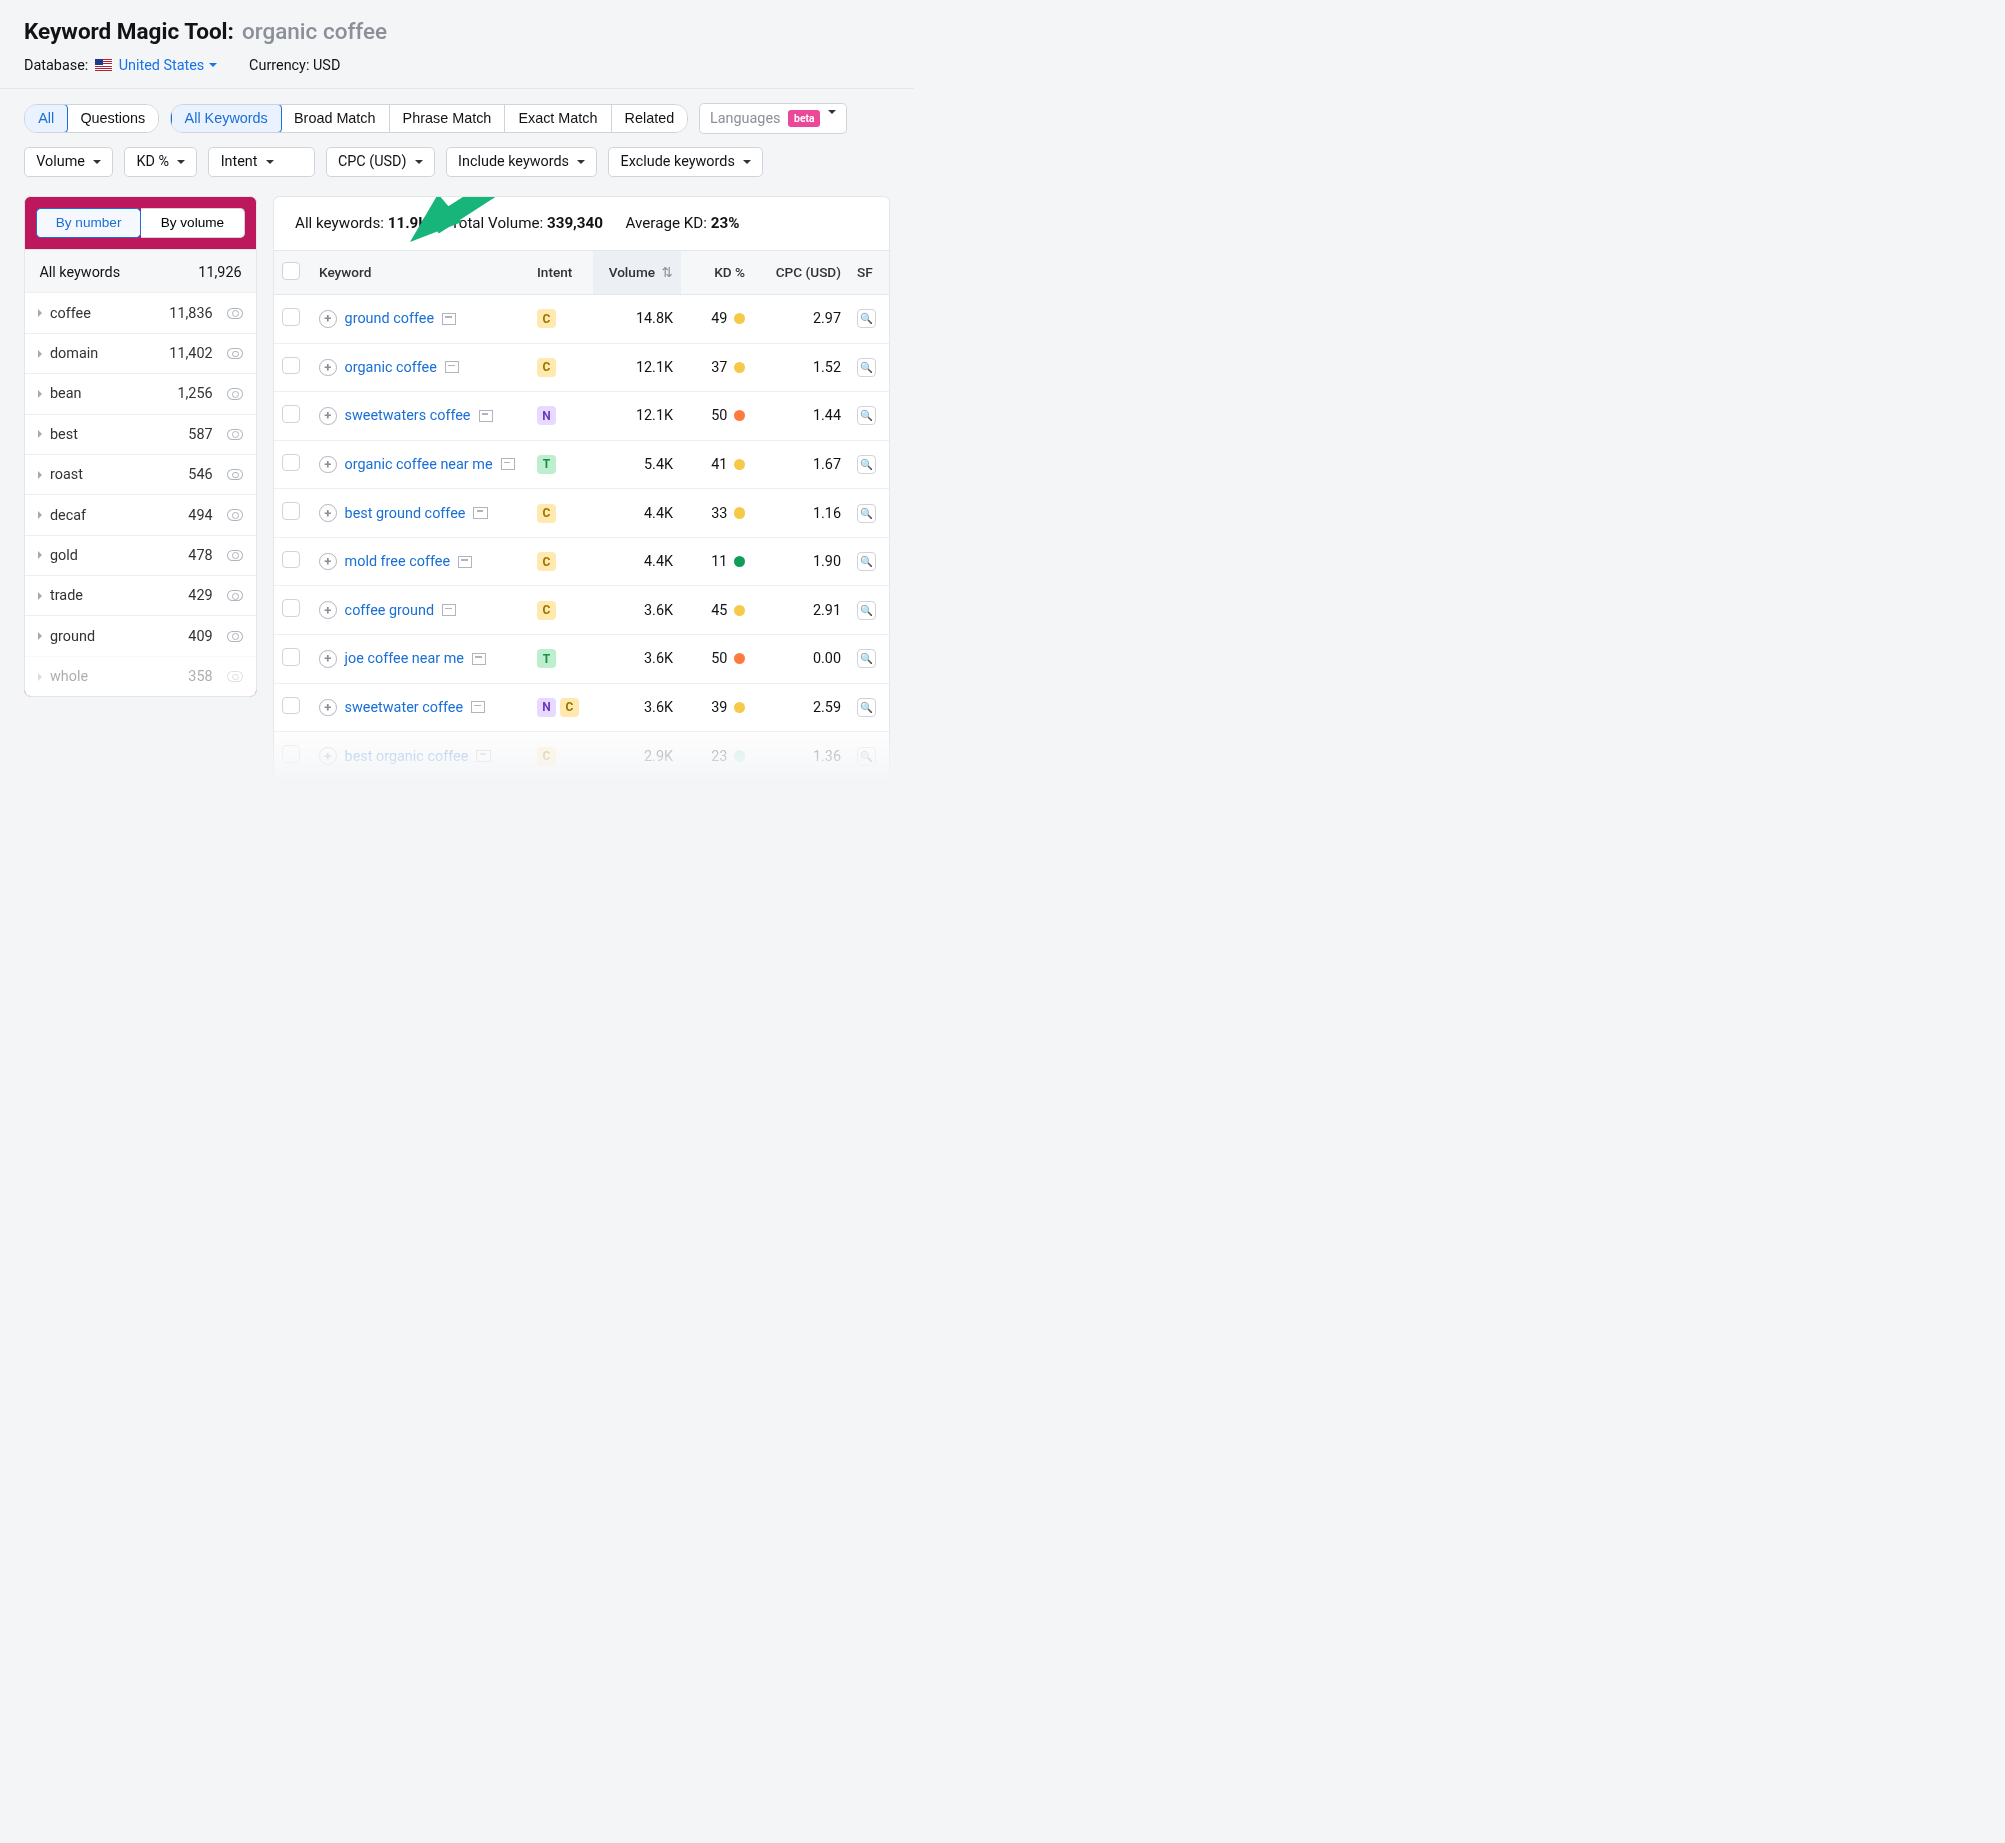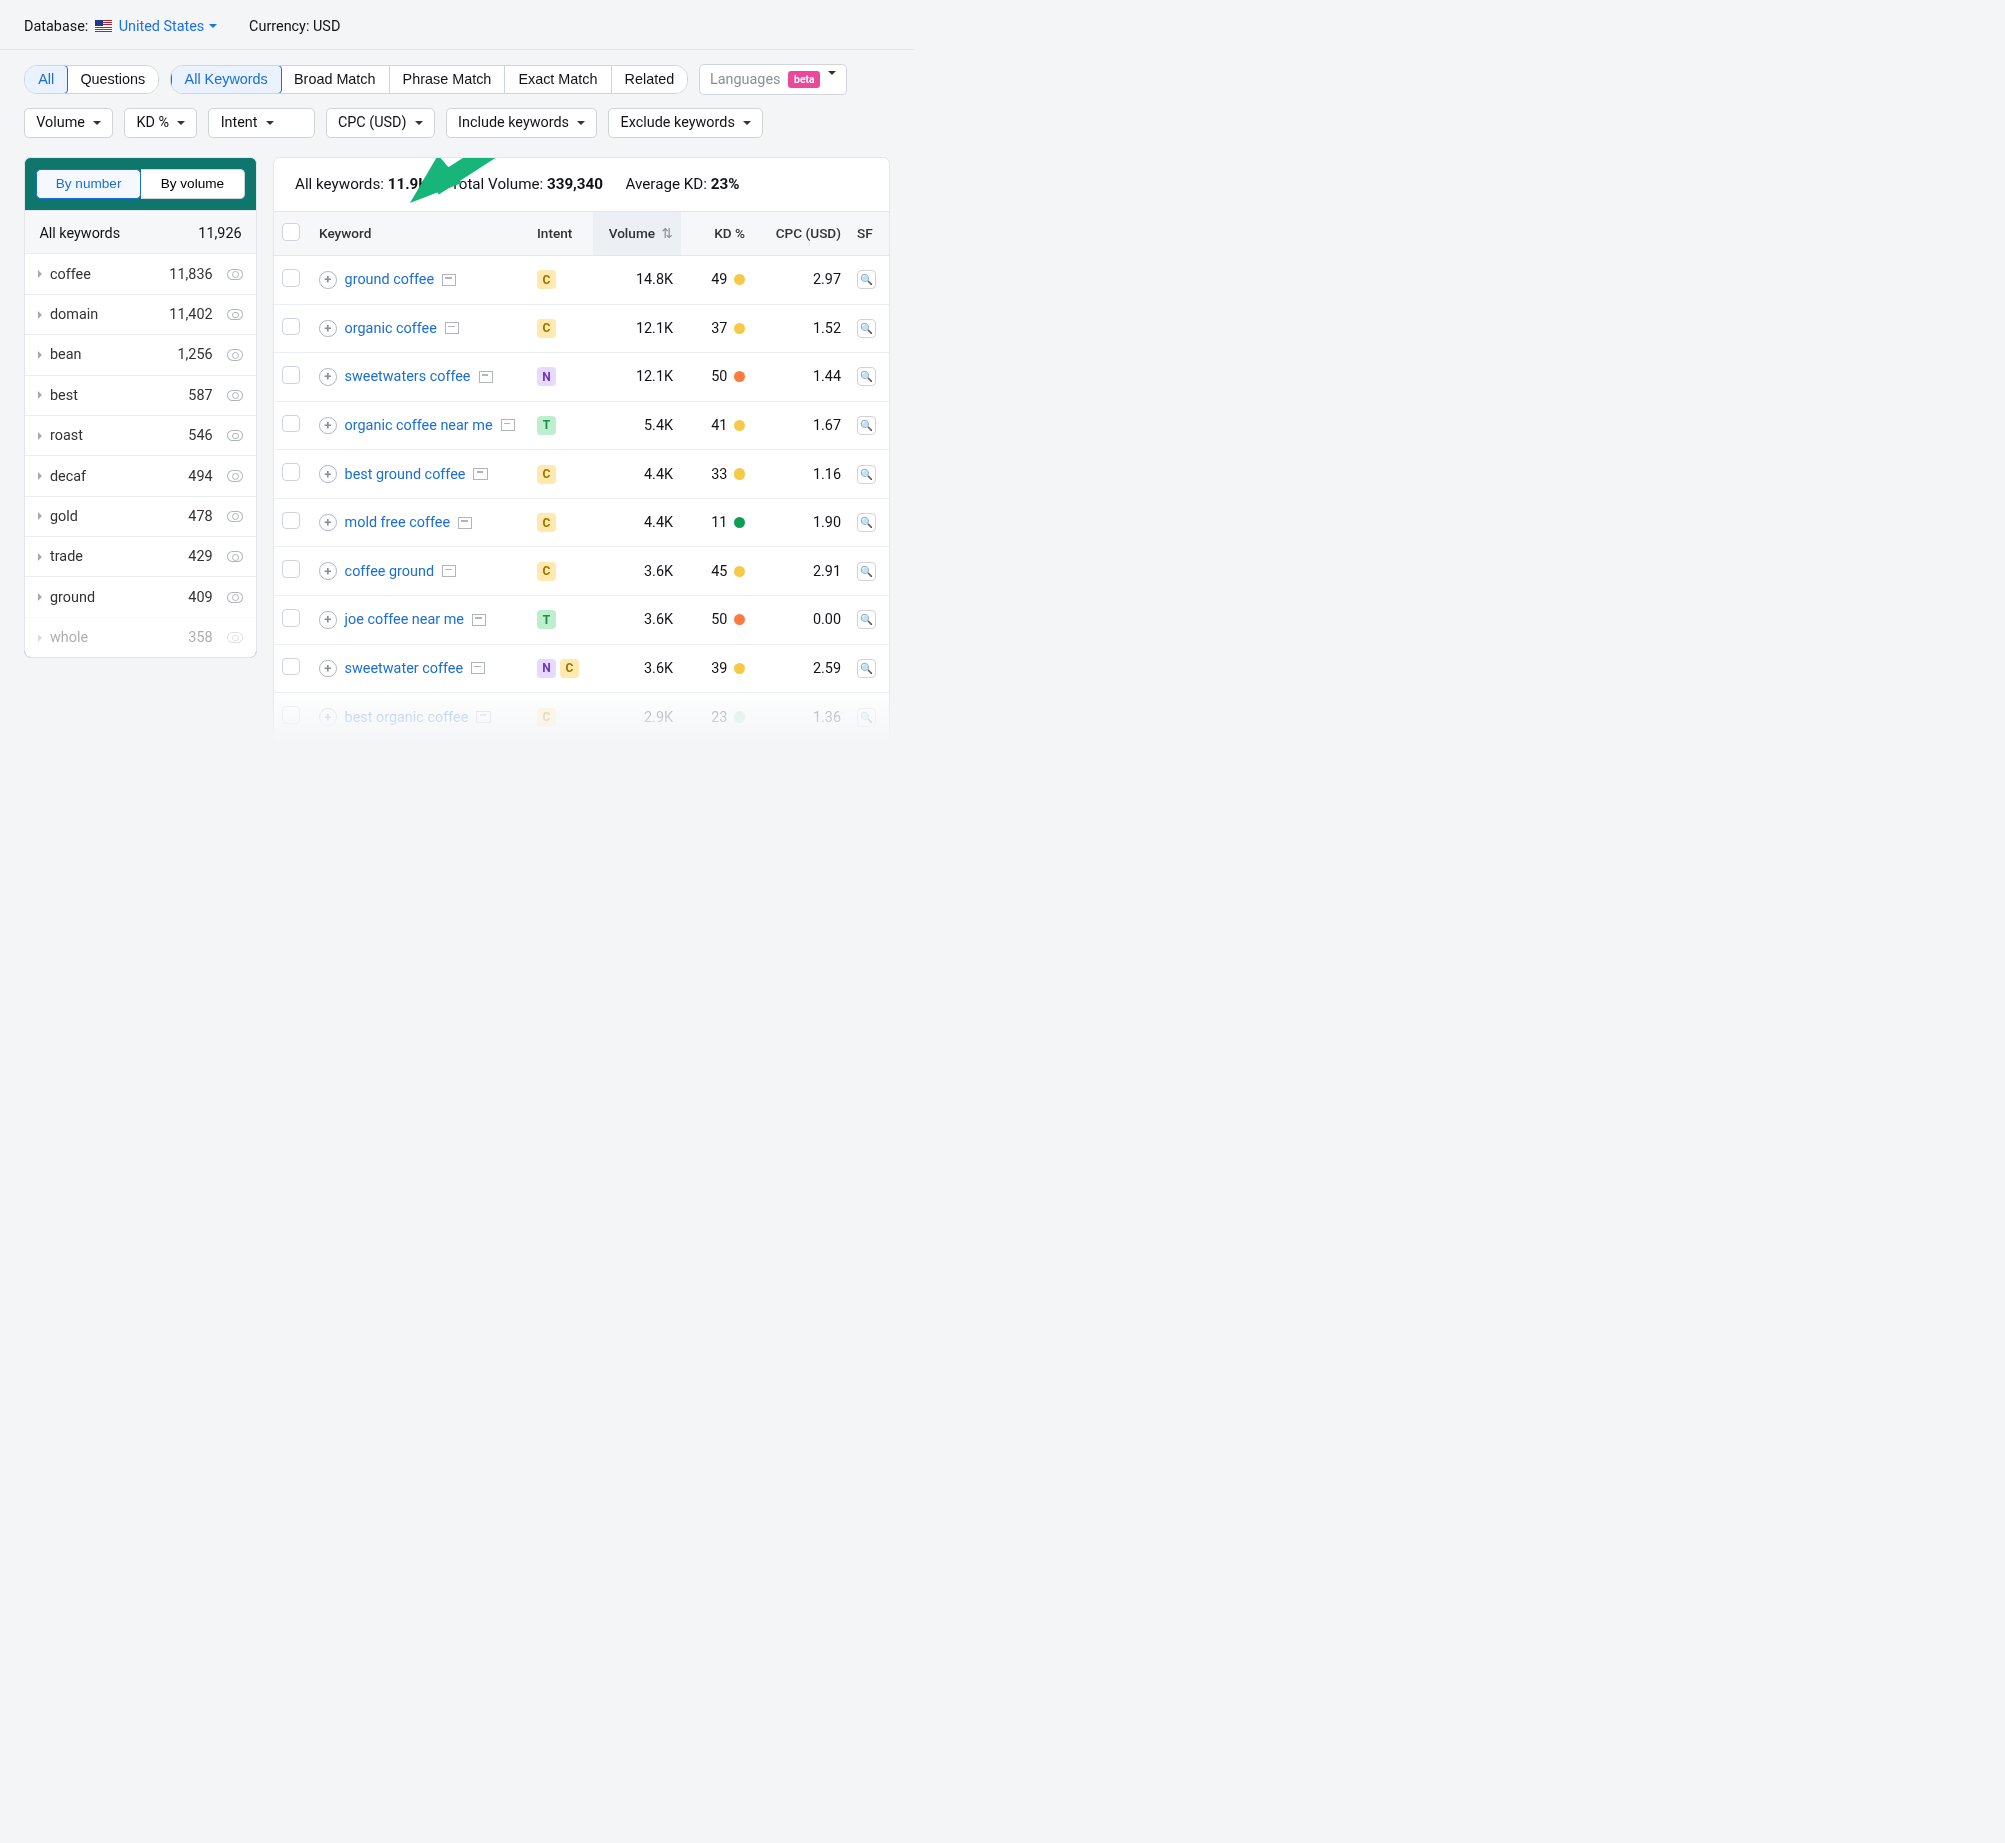--- a/index.html
+++ b/index.html
@@ -83,21 +83,21 @@
   .filter-btn {
     display:flex; align-items:center; gap:8px;
     border:0.8px solid #cfd3da; border-radius:4.8px; background:#fff;
     padding: 5.6px 11.2px; font-size:14.4px; cursor:pointer;
     white-space:nowrap;
   }
   .content {
     display:flex; gap:16px; padding: 19px 24px 0 24px; align-items:flex-start;
   }
   .sidebar {
-    width:233px; flex:none; background:#0f766e; border:0.8px solid #e3e6ea; border-radius:6.4px; overflow:hidden;
+    width:233px; flex:none; background:#be185d; border:0.8px solid #e3e6ea; border-radius:6.4px; overflow:hidden;
   }
   .side-tabs { display:flex; padding:11.2px 11.2px 0 11.2px; gap:0;}
   .side-tab {
     flex:1; text-align:center; padding:6.4px 8px; font-size:13.6px;
     border:0.8px solid #cfd3da; background:#fff; cursor:pointer;
   }
   .side-tab:first-child{ border-radius:4.8px 0 0 4.8px;}
   .side-tab:last-child{ border-radius:0 4.8px 4.8px 0; border-left:none;}
   .side-tab.active { border:1.6px solid #1a6fd6; color:#1a6fd6; background:#f5f9ff; border-radius:4.8px; z-index:1;}
   .all-kw-row {
@@ -176,20 +176,24 @@
     pointer-events:none;
   }
   .page-wrap { position:relative;}
 </style>
 </head>
 <body>
 
 <div class="page-wrap">
 
 <div class="header">
+  <div class="title-row">
+    <h1>Keyword Magic Tool:</h1>
+    <span class="query">organic coffee</span>
+  </div>
   <div class="subheader">
     <div class="db-select">
       <span>Database:</span>
       <span class="flag"></span>
       <span class="db-link">
         <span>United States</span>
         <span class="chev-down"></span>
       </span>
     </div>
     <div>

